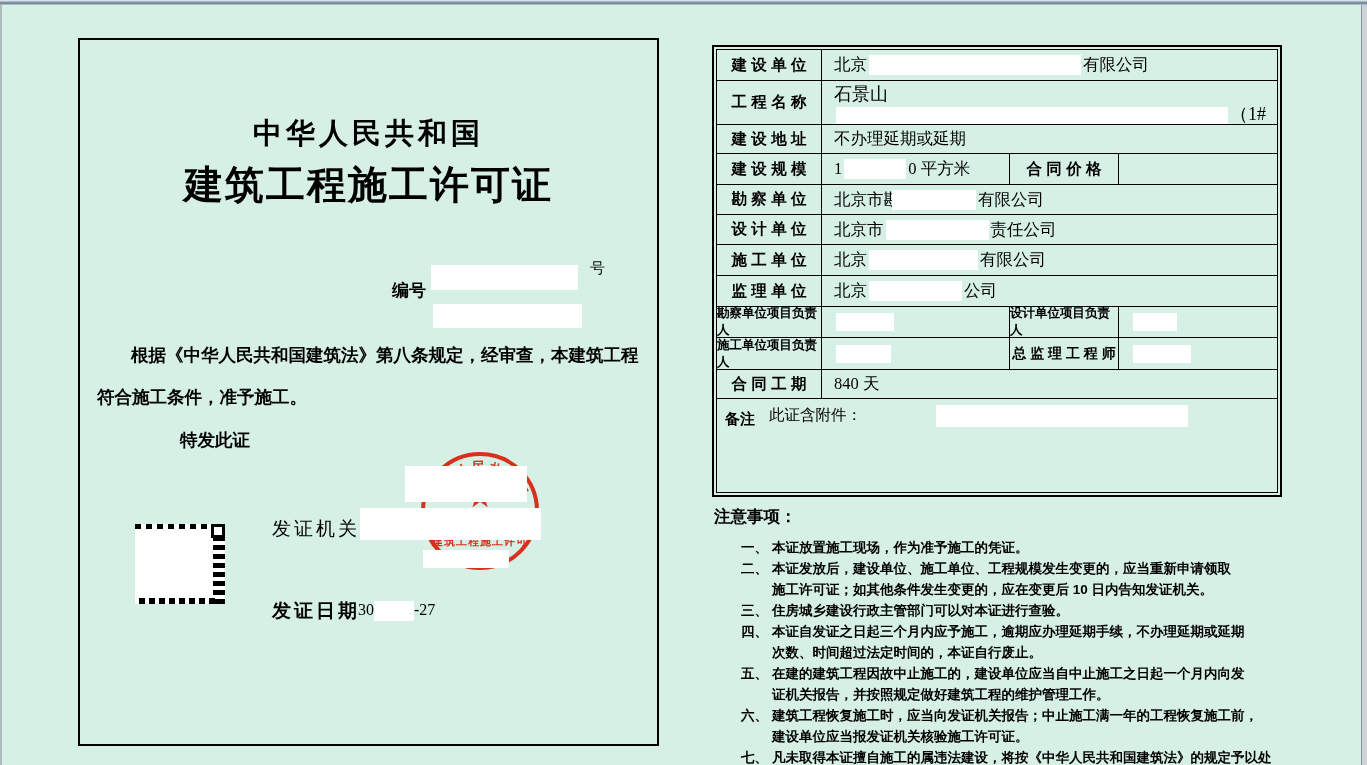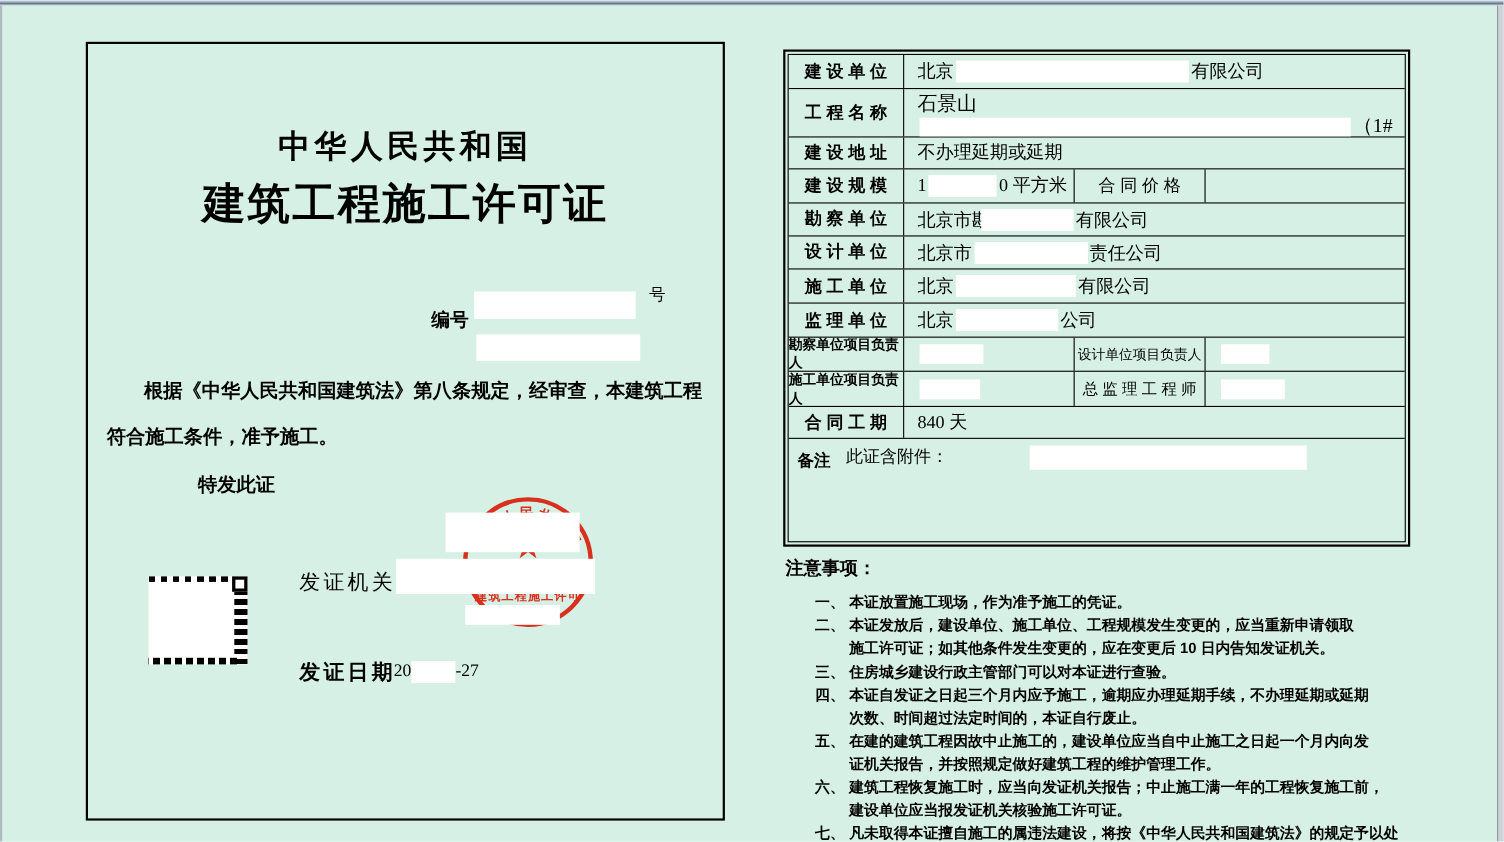--- a/index.html
+++ b/index.html
@@ -61,22 +61,22 @@
   
   .rt-outer { position:absolute; left:712px; top:45px; width:570px; height:452px;
     border:2px solid #000; }
   .rt-inner { position:absolute; left:2px; top:2px; right:2px; bottom:2px; border:1px solid #000;
     display:flex; flex-direction:column; }
   .trow { display:flex; border-bottom:1px solid #000; flex:none; }
   .trow:last-child { border-bottom:none; flex:auto; }
   .tlabel { width:105px; flex:none; border-right:1px solid #000; display:flex;
     align-items:center; justify-content:center; font-weight:700; font-size:15.5px; }
   .tlabel.small { font-size:12.5px; }
-  .tlabel2 { width:120px; flex:none; border-left:1px solid #000; border-right:1px solid #000;
-    display:flex; align-items:center; justify-content:center; font-weight:400; font-size:15.5px; }
+  .tlabel2 { width:110px; flex:none; border-left:1px solid #000; border-right:1px solid #000;
+    display:flex; align-items:center; justify-content:center; font-weight:700; font-size:15.5px;margin-left:33px; }
   .tlabel2.small { font-size:12.5px; }
   .tvalue { flex:auto; display:flex; align-items:center; padding-left:12px;
     font-family:"Liberation Serif", serif; font-size:16.5px; }
   .tvalue.w154 { flex:none; width:154px; }
   .tvalue .redact { margin:0 2px; }
   .tv-lines { padding:3px 0 0 12px; display:block; font-size:18px; line-height:20px; }
   .remark-cell { position:relative; flex:auto; }
   .remark-label { position:absolute; left:8px; top:11px; font-size:15px; font-weight:700; }
   .remark-text { position:absolute; left:52px; top:6px; font-size:15.5px;
     font-family:"Liberation Serif", serif; }
@@ -132,21 +132,21 @@
 
     <div class="abs qr">
       <div class="q-top"></div>
       <div class="q-bottom"></div>
       <div class="q-right"></div>
       <div class="q-finder"></div>
     </div>
 
     <div class="abs date-label">发证日期</div>
     <div class="abs date-val">
-      <span>20</span><span class="redact" style="width:40px; height:20px;"></span><span>-27</span>
+      <span>30</span><span class="redact" style="width:40px; height:20px;"></span><span>-27</span>
     </div>
   </div>
 
   <div class="rt-outer">
     <div class="rt-inner">
 
       <div class="trow" style="height:31px">
         <div class="tlabel">建 设 单 位</div>
         <div class="tvalue">
           <span>北京</span>

